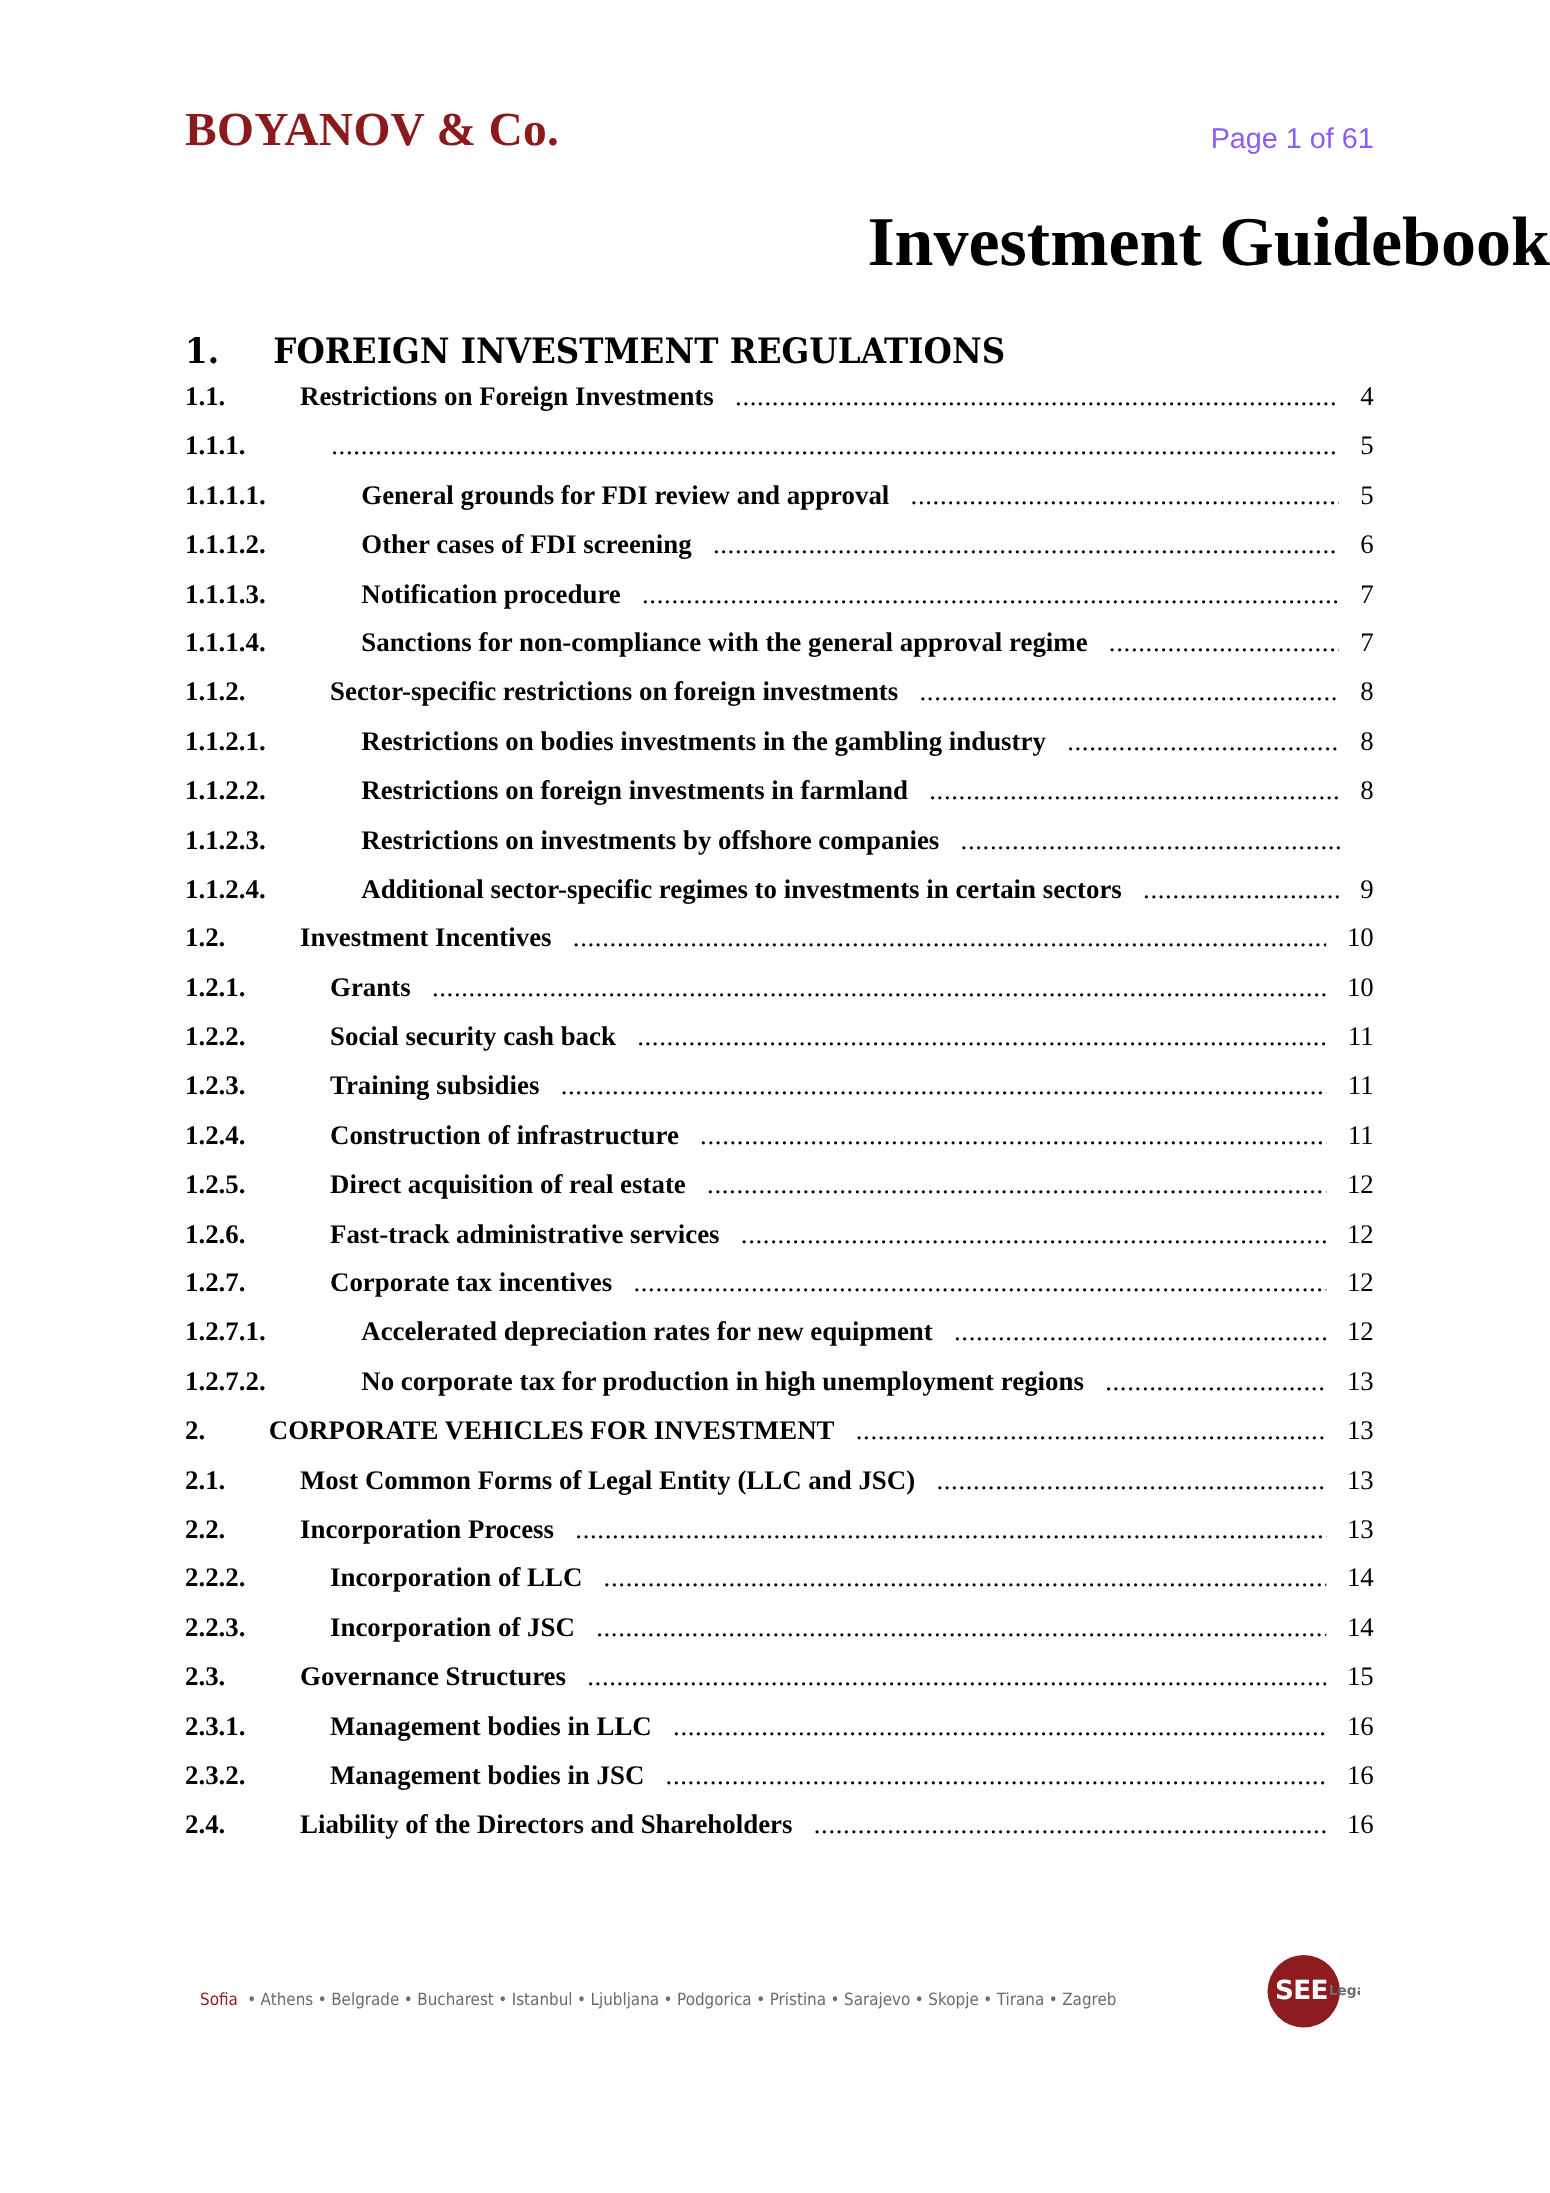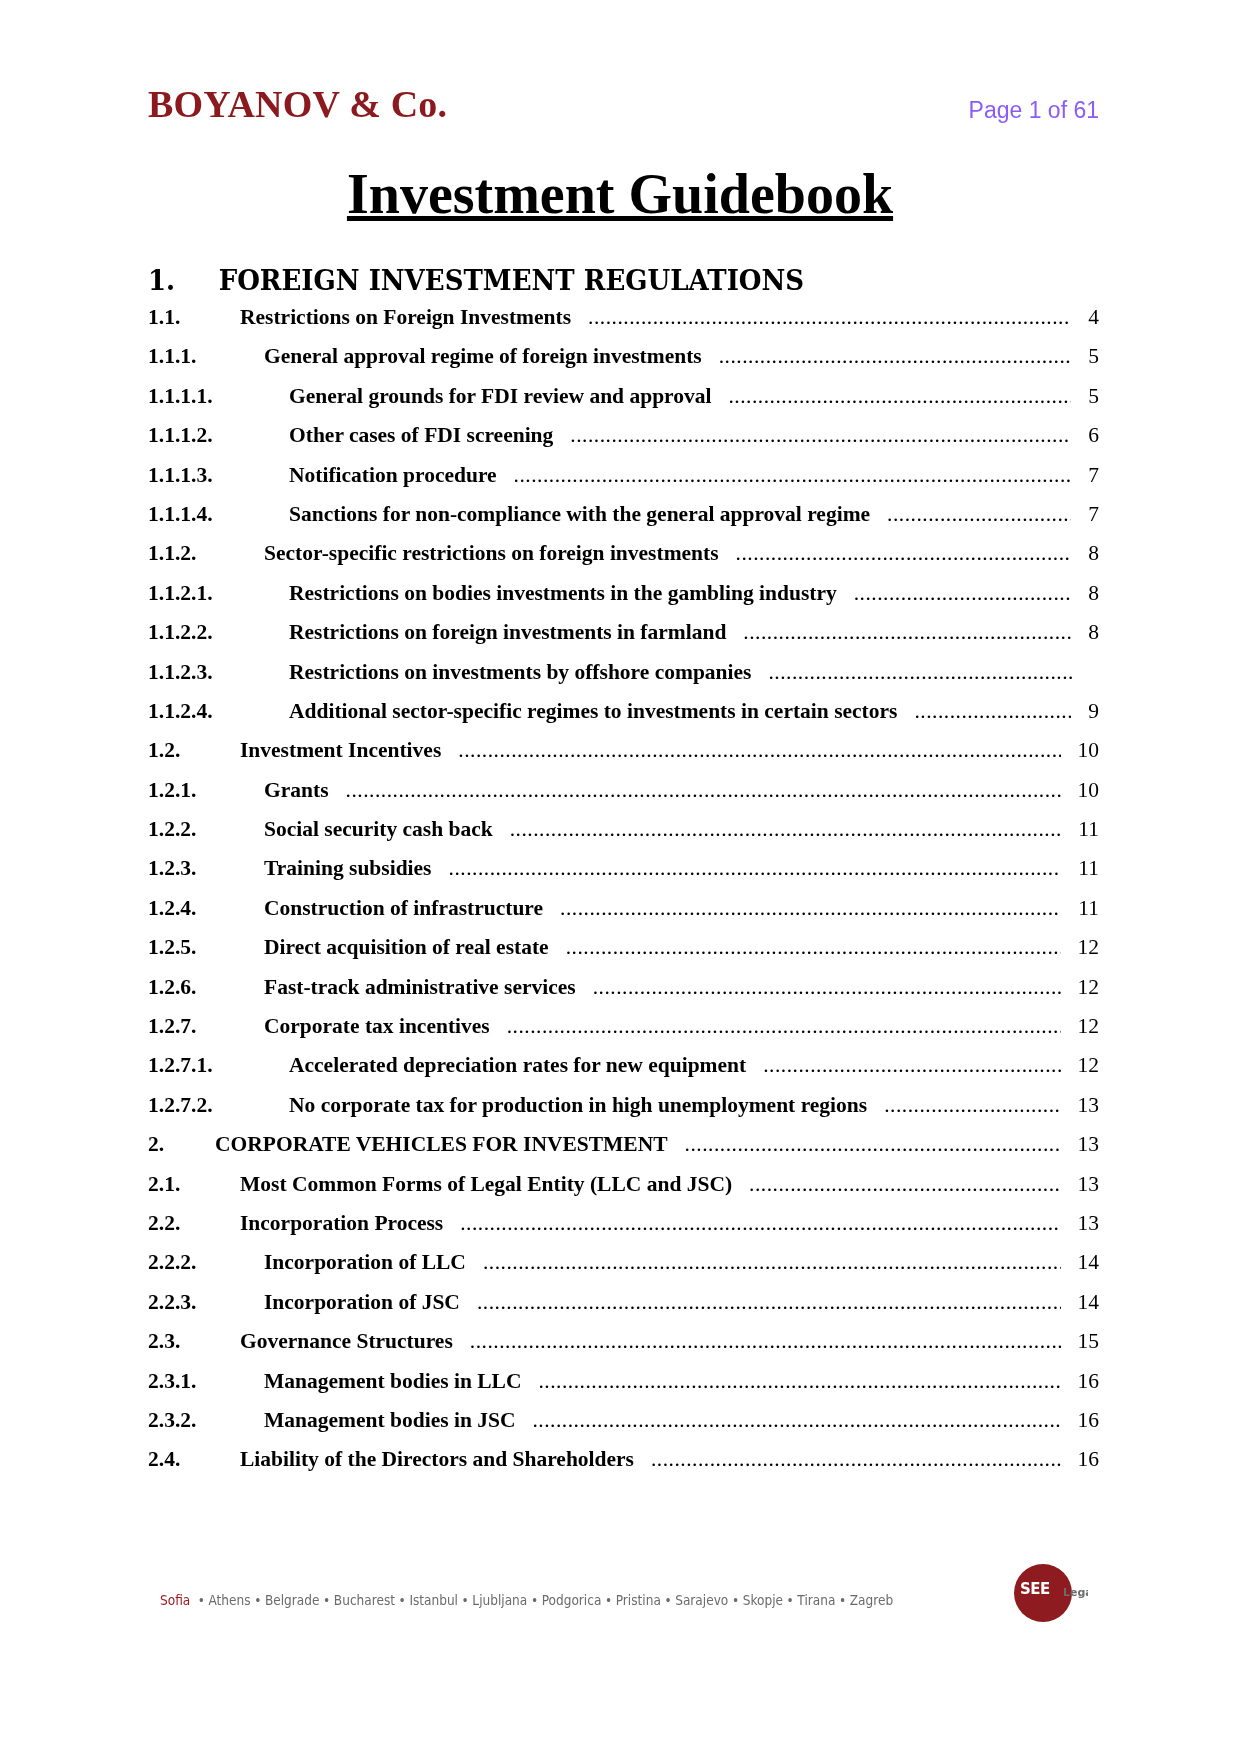--- a/index.html
+++ b/index.html
@@ -32,26 +32,25 @@
       top: 97px;
       font-family: "Liberation Sans", sans-serif;
       font-size: 23px;
       color: #8b5cf6;
     }
     .doc-title {
       position: absolute;
       left: 0;
       width: 1240px;
       top: 162px;
-      text-align: center;
+      text-align: right;
       font-family: "Liberation Serif", serif;
       font-weight: bold;
       font-size: 56px;
       margin: 0;
-      text-decoration: underline;
     }
     .section-heading {
       position: absolute;
       left: 148px;
       top: 264px;
       font-family: "DejaVu Serif", serif;
       font-weight: bold;
       font-size: 28px;
       margin: 0;
       display: flex;
@@ -137,21 +136,21 @@
       height: 58px;
       border-radius: 50%;
       background: #8e1b1f;
     }
     .logo-see {
       position: absolute;
       left: 6px;
       top: 16px;
       font-family: "DejaVu Sans", sans-serif;
       font-weight: bold;
-      font-size: 15px;
+      font-size: 21px;
       color: #fff;
       letter-spacing: -0.5px;
     }
     .logo-legal {
       position: absolute;
       left: 49px;
       top: 22px;
       font-family: "DejaVu Sans", sans-serif;
       font-weight: bold;
       font-size: 11px;
@@ -178,21 +177,20 @@
 
 <ul class="toc" id="toc">
     <li class="toc-row lvl-2">
       <span class="toc-num">1.1.</span>
       <span class="toc-title">Restrictions on Foreign Investments</span>
       <span class="toc-dots"></span>
       <span class="toc-page">4</span>
     </li>
     <li class="toc-row lvl-3">
       <span class="toc-num">1.1.1.</span>
-      <span class="toc-title">General approval regime of foreign investments</span>
       <span class="toc-dots"></span>
       <span class="toc-page">5</span>
     </li>
     <li class="toc-row lvl-4">
       <span class="toc-num">1.1.1.1.</span>
       <span class="toc-title">General grounds for FDI review and approval</span>
       <span class="toc-dots"></span>
       <span class="toc-page">5</span>
     </li>
     <li class="toc-row lvl-4">

